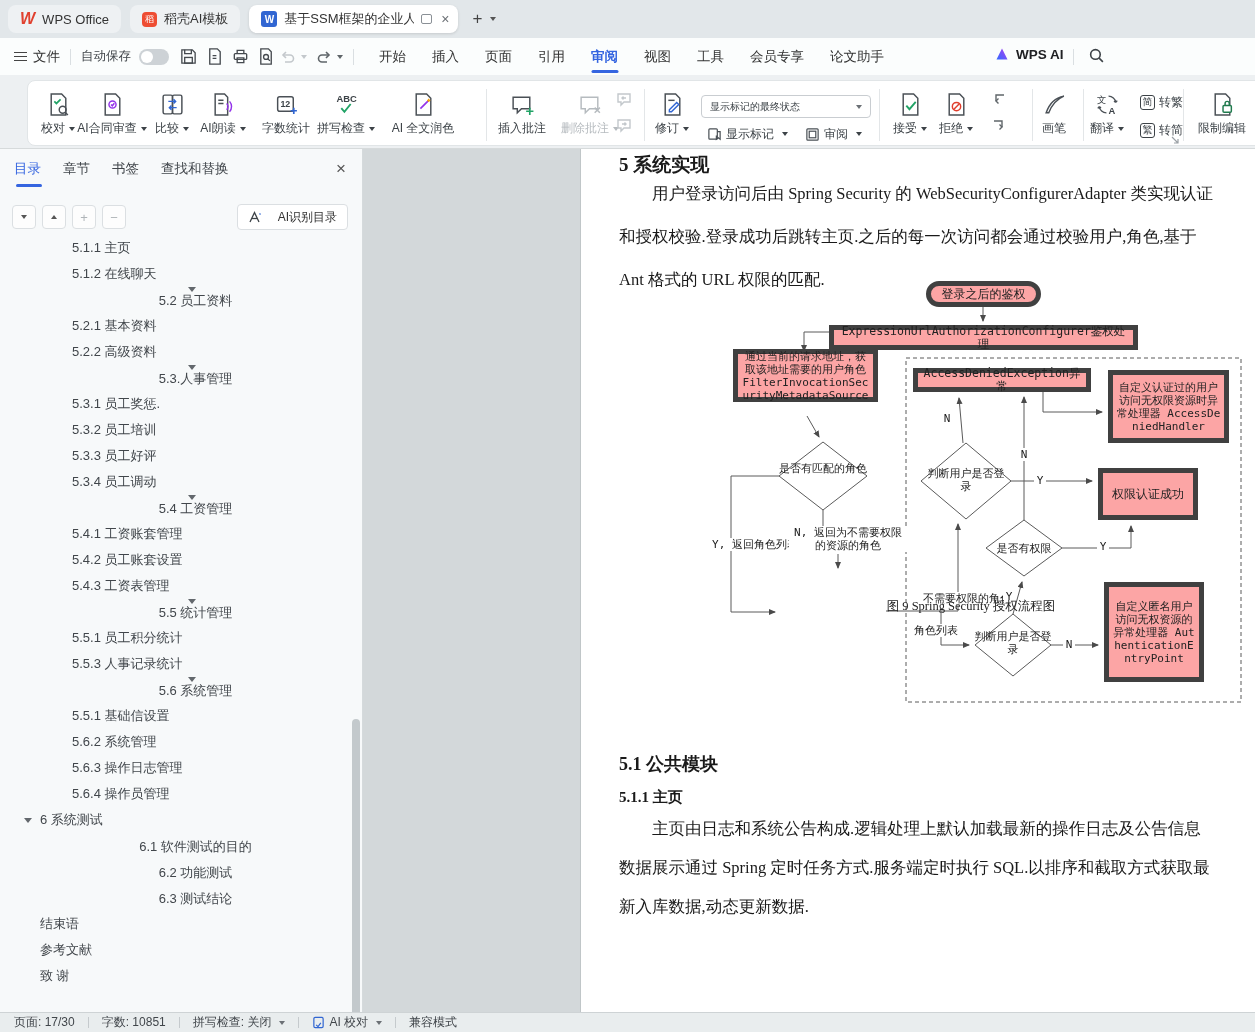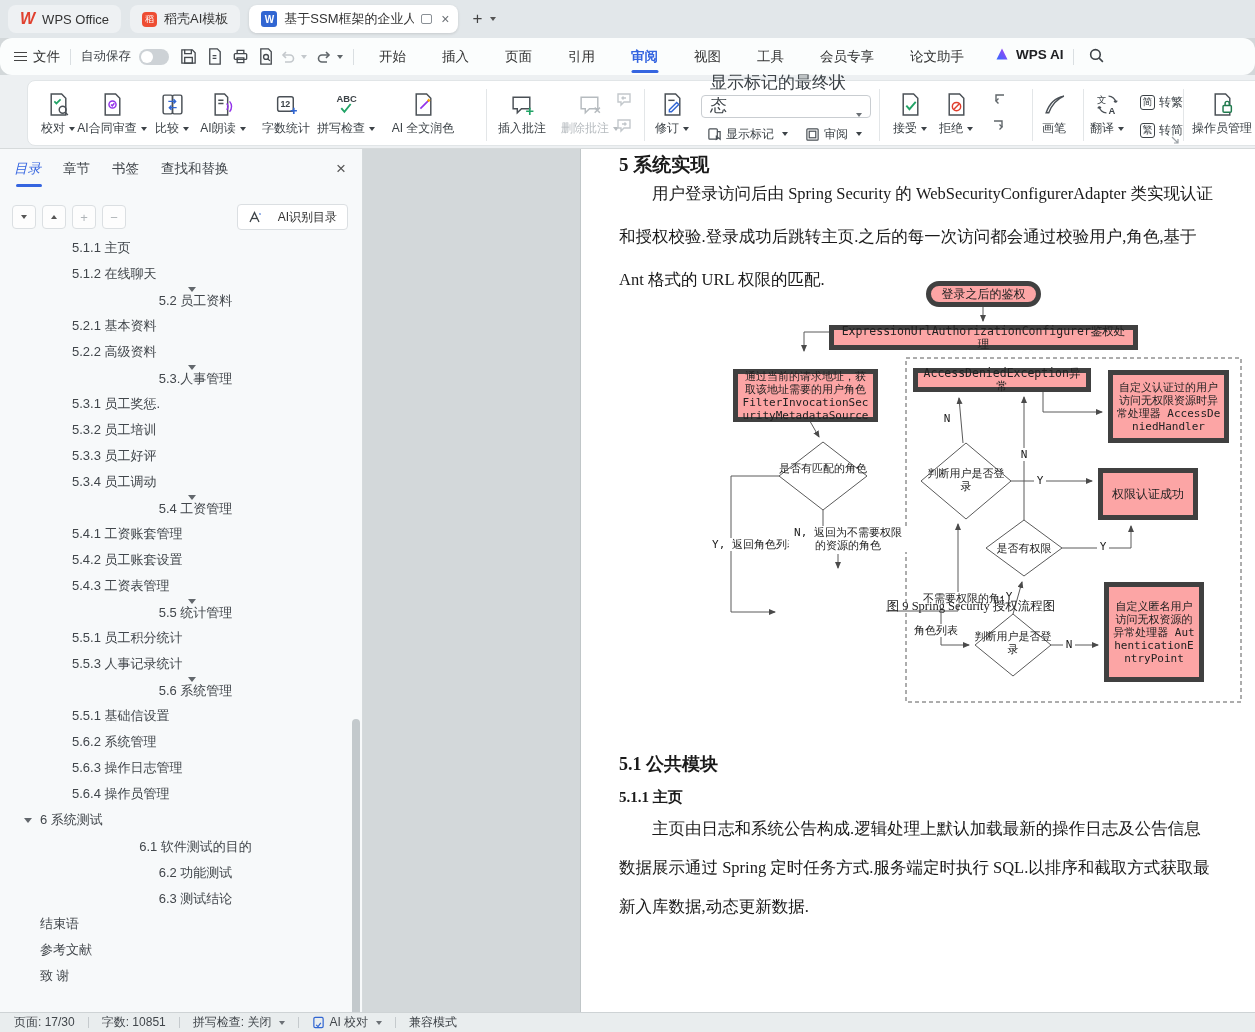--- a/index.html
+++ b/index.html
@@ -23,32 +23,32 @@
   .bub-ic { width:11px; height:10px; border:1.2px solid #8a9096; border-radius:2px; }
   .tab-x { color:#6b7075; font-size:14px; line-height:1; margin-left:2px; }
   .newtab { font-size:17px; color:#444; margin:0 4px 0 6px; }
 
   .caret { display:inline-block; width:0; height:0; border-left:3.5px solid transparent;
            border-right:3.5px solid transparent; border-top:4px solid currentColor; margin-left:4px; }
   .caret.up { border-top:none; border-bottom:4px solid currentColor; }
 
   
   .menubar { position:absolute; left:0; top:38px; width:100%; height:37px; background:#fbfdfd;
-             display:flex; align-items:center; font-size:13.5px;border-radius:12px; }
+             display:flex; align-items:center; font-size:13.5px; }
   .mdiv { width:1px; height:16px; background:#dadfe2; margin:0 10px; }
   .hamb { display:inline-block; width:13px; }
   .hamb i { display:block; height:1.6px; background:#444; margin:2.6px 0; }
   .file-item { display:flex; align-items:center; gap:6px; margin-left:14px; }
   .autosave { font-size:12.5px; color:#41464b; }
   .toggle { width:30px; height:16px; border-radius:9px; background:#cdd2d6; position:relative; margin:0 6px 0 8px; }
   .toggle::after { content:""; position:absolute; left:2px; top:2px; width:12px; height:12px;
                    border-radius:50%; background:#fff; }
   .qico { width:26px; height:26px; display:flex; align-items:center; justify-content:center; color:#454a4f; }
   .undo-grp { display:flex; align-items:center; color:#c3c8cc; }
-  .menu-items { display:flex; align-items:flex-end; gap:34px; margin-left:14px; }
+  .menu-items { display:flex; align-items:flex-end; gap:24px; margin-left:14px; }
   .menu-item { position:relative; padding:9px 1px; cursor:default; }
   .menu-item[data-active="true"] { color:#3565e0; font-weight:bold; }
   .menu-item[data-active="true"]::after { content:""; position:absolute; left:50%; transform:translateX(-50%);
       bottom:2px; width:27px; height:3px; border-radius:2px; background:#3565e0; }
   .wpsai { display:flex; align-items:center; gap:6px; font-weight:bold; font-size:13.5px; color:#202124;
            position:absolute; left:994px; top:8px; }
   .m-search { position:absolute; left:1088px; top:9px; }
   .mdiv2 { position:absolute; left:1073px; top:11px; width:1px; height:16px; background:#dadfe2; }
 
   
@@ -58,34 +58,34 @@
                   border:1px solid #e1e5e7; border-radius:8px; }
   .rbtn { position:absolute; top:6px; height:58px; display:flex; flex-direction:column;
           align-items:center; justify-content:flex-start; }
   .rbtn .ric { height:30px; display:flex; align-items:flex-end; }
   .rlabel { font-size:12px; color:#3c4247; margin-top:3px; white-space:nowrap; display:flex; align-items:center;text-align:right; }
   .rbtn.disabled .rlabel, .rbtn.disabled svg { color:#b6bbbf; }
   .rsep { position:absolute; top:8px; width:1px; height:52px; background:#e3e6e8; }
   .small-two { position:absolute; width:20px; }
   .small-two .si { height:20px; margin-bottom:6px; display:flex; align-items:center; justify-content:center; }
   .dropdown { position:absolute; height:23px; border:1px solid #c9cdd1; border-radius:4px;
-              display:flex; align-items:flex-end; justify-content:space-between; padding:0 8px;
-              font-size:17px; color:#3c4247; background:#fff; }
+              display:flex; align-items:center; justify-content:space-between; padding:0 8px;
+              font-size:10px; color:#3c4247; background:#fff; }
   .rrow { position:absolute; height:18px; display:flex; align-items:center; gap:4px;
           font-size:12px; color:#3c4247; white-space:nowrap; }
   .badge { width:15px; height:15px; border:1.2px solid #3c4247; border-radius:3px; font-size:10px;
            display:flex; align-items:center; justify-content:center; color:#3c4247; }
   .launcher { position:absolute; color:#9aa0a5; font-size:10px; }
 
   
   .sidebar { position:absolute; left:0; top:149px; width:363px; bottom:20px; background:#f7f9fa;
              border-right:1px solid #d5dadc; }
   .sb-tabs { position:absolute; left:14px; top:11px; display:flex; gap:22px; font-size:13.5px; color:#41464b; }
   .sb-tab { position:relative; padding-bottom:9px; }
-  .sb-tab[data-active="true"] { color:#3565e0;font-style:italic; }
+  .sb-tab[data-active="true"] { color:#3565e0; }
   .sb-tab[data-active="true"]::after { content:""; position:absolute; left:2px; bottom:0; width:26px;
         height:3px; border-radius:2px; background:#3565e0; }
   .sb-close { position:absolute; right:16px; top:10px; font-size:17px; color:#555; }
   .sb-tools { position:absolute; left:12px; top:56px; display:flex; gap:6px; }
   .sqbtn { width:24px; height:24px; border:1px solid #dbdfe2; border-radius:4px; background:#fdfdfd;
            display:flex; align-items:center; justify-content:center; color:#555; font-size:13px; }
   .sqbtn.dim { color:#b0b5b9; }
   .ai-cat { position:absolute; right:14px; top:55px; height:26px; border:1px solid #dbdfe2; border-radius:4px;
             background:#fff; display:flex; align-items:center; gap:16px; padding:8px 10px; font-size:12px; color:#333; }
   .toc-view { position:absolute; left:0; top:91px; right:12px; bottom:4px; overflow:hidden; }
@@ -524,21 +524,21 @@
 
   <div class="rbtn" style="left:1162px;width:64px">
     <span class="ric">
       <svg width="25" height="25" viewBox="0 0 24 24" fill="none" stroke="#4a5056" stroke-width="1.4">
         <path d="M5 2h10l4 4v16H5z"></path>
         <rect x="12.5" y="13" width="8" height="6.5" rx="1" stroke="#1f7a4d" fill="#fff"></rect>
         <path d="M14.5 13v-2a2 2 0 0 1 4 0v2" stroke="#1f7a4d"></path>
       </svg>
         </span>
     <span class="rlabel">
-          <span>操作员管理</span>
+          <span>限制编辑</span>
         </span>
   </div>
  </div>
 </div>
 
 <div class="sidebar">
   <div class="sb-tabs">
 
       <span class="sb-tab" data-active="true">目录</span>
 
@@ -758,21 +758,21 @@
         <polyline points="352,120 352,140 411,140" marker-end="url(#ah)"></polyline>
         <polygon points="88,204 132,170 176,204 132,238" fill="#fff"></polygon>
         <polygon points="230,209 275,171 320,209 275,247" fill="#fff"></polygon>
         <polygon points="295,276 333,248 371,276 333,304" fill="#fff"></polygon>
         <polygon points="284,373 322,342 360,373 322,404" fill="#fff"></polygon>
       </g>
     </svg>
 
     <div class="fc-box fc-start" style="left:235px;top:9px;width:115px;height:26px">登录之后的鉴权</div>
     <div class="fc-box" style="left:138px;top:53px;width:309px;height:25px;font-size:11.5px">ExpressionUrlAuthorizationConfigurer鉴权处理</div>
-    <div class="fc-box" style="left:42px;top:97px;width:145px;height:53px">通过当前的请求地址，获取该地址需要的用户角色 FilterInvocationSecurityMetadataSource</div>
+    <div class="fc-box" style="left:42px;top:77px;width:145px;height:53px">通过当前的请求地址，获取该地址需要的用户角色 FilterInvocationSecurityMetadataSource</div>
     <div class="fc-box" style="left:222px;top:96px;width:178px;height:24px;font-size:11.5px">AccessDeniedException异常</div>
     <div class="fc-box" style="left:417px;top:98px;width:121px;height:73px">自定义认证过的用户访问无权限资源时异常处理器 AccessDeniedHandler</div>
 
     <div class="fc-text" style="left:88px;top:190px;width:88px">是否有匹配的角色</div>
     <div class="fc-text" style="left:233px;top:195px;width:84px">判断用户是否登录</div>
     <div class="fc-text" style="left:296px;top:270px;width:74px">是否有权限</div>
     <div class="fc-text" style="left:282px;top:358px;width:80px">判断用户是否登录</div>
 
     <div class="fc-box" style="left:407px;top:196px;width:100px;height:52px;font-size:12px">权限认证成功</div>
     <div class="fc-box" style="left:413px;top:310px;width:100px;height:100px">自定义匿名用户访问无权资源的异常处理器 AuthenticationEntryPoint</div>

